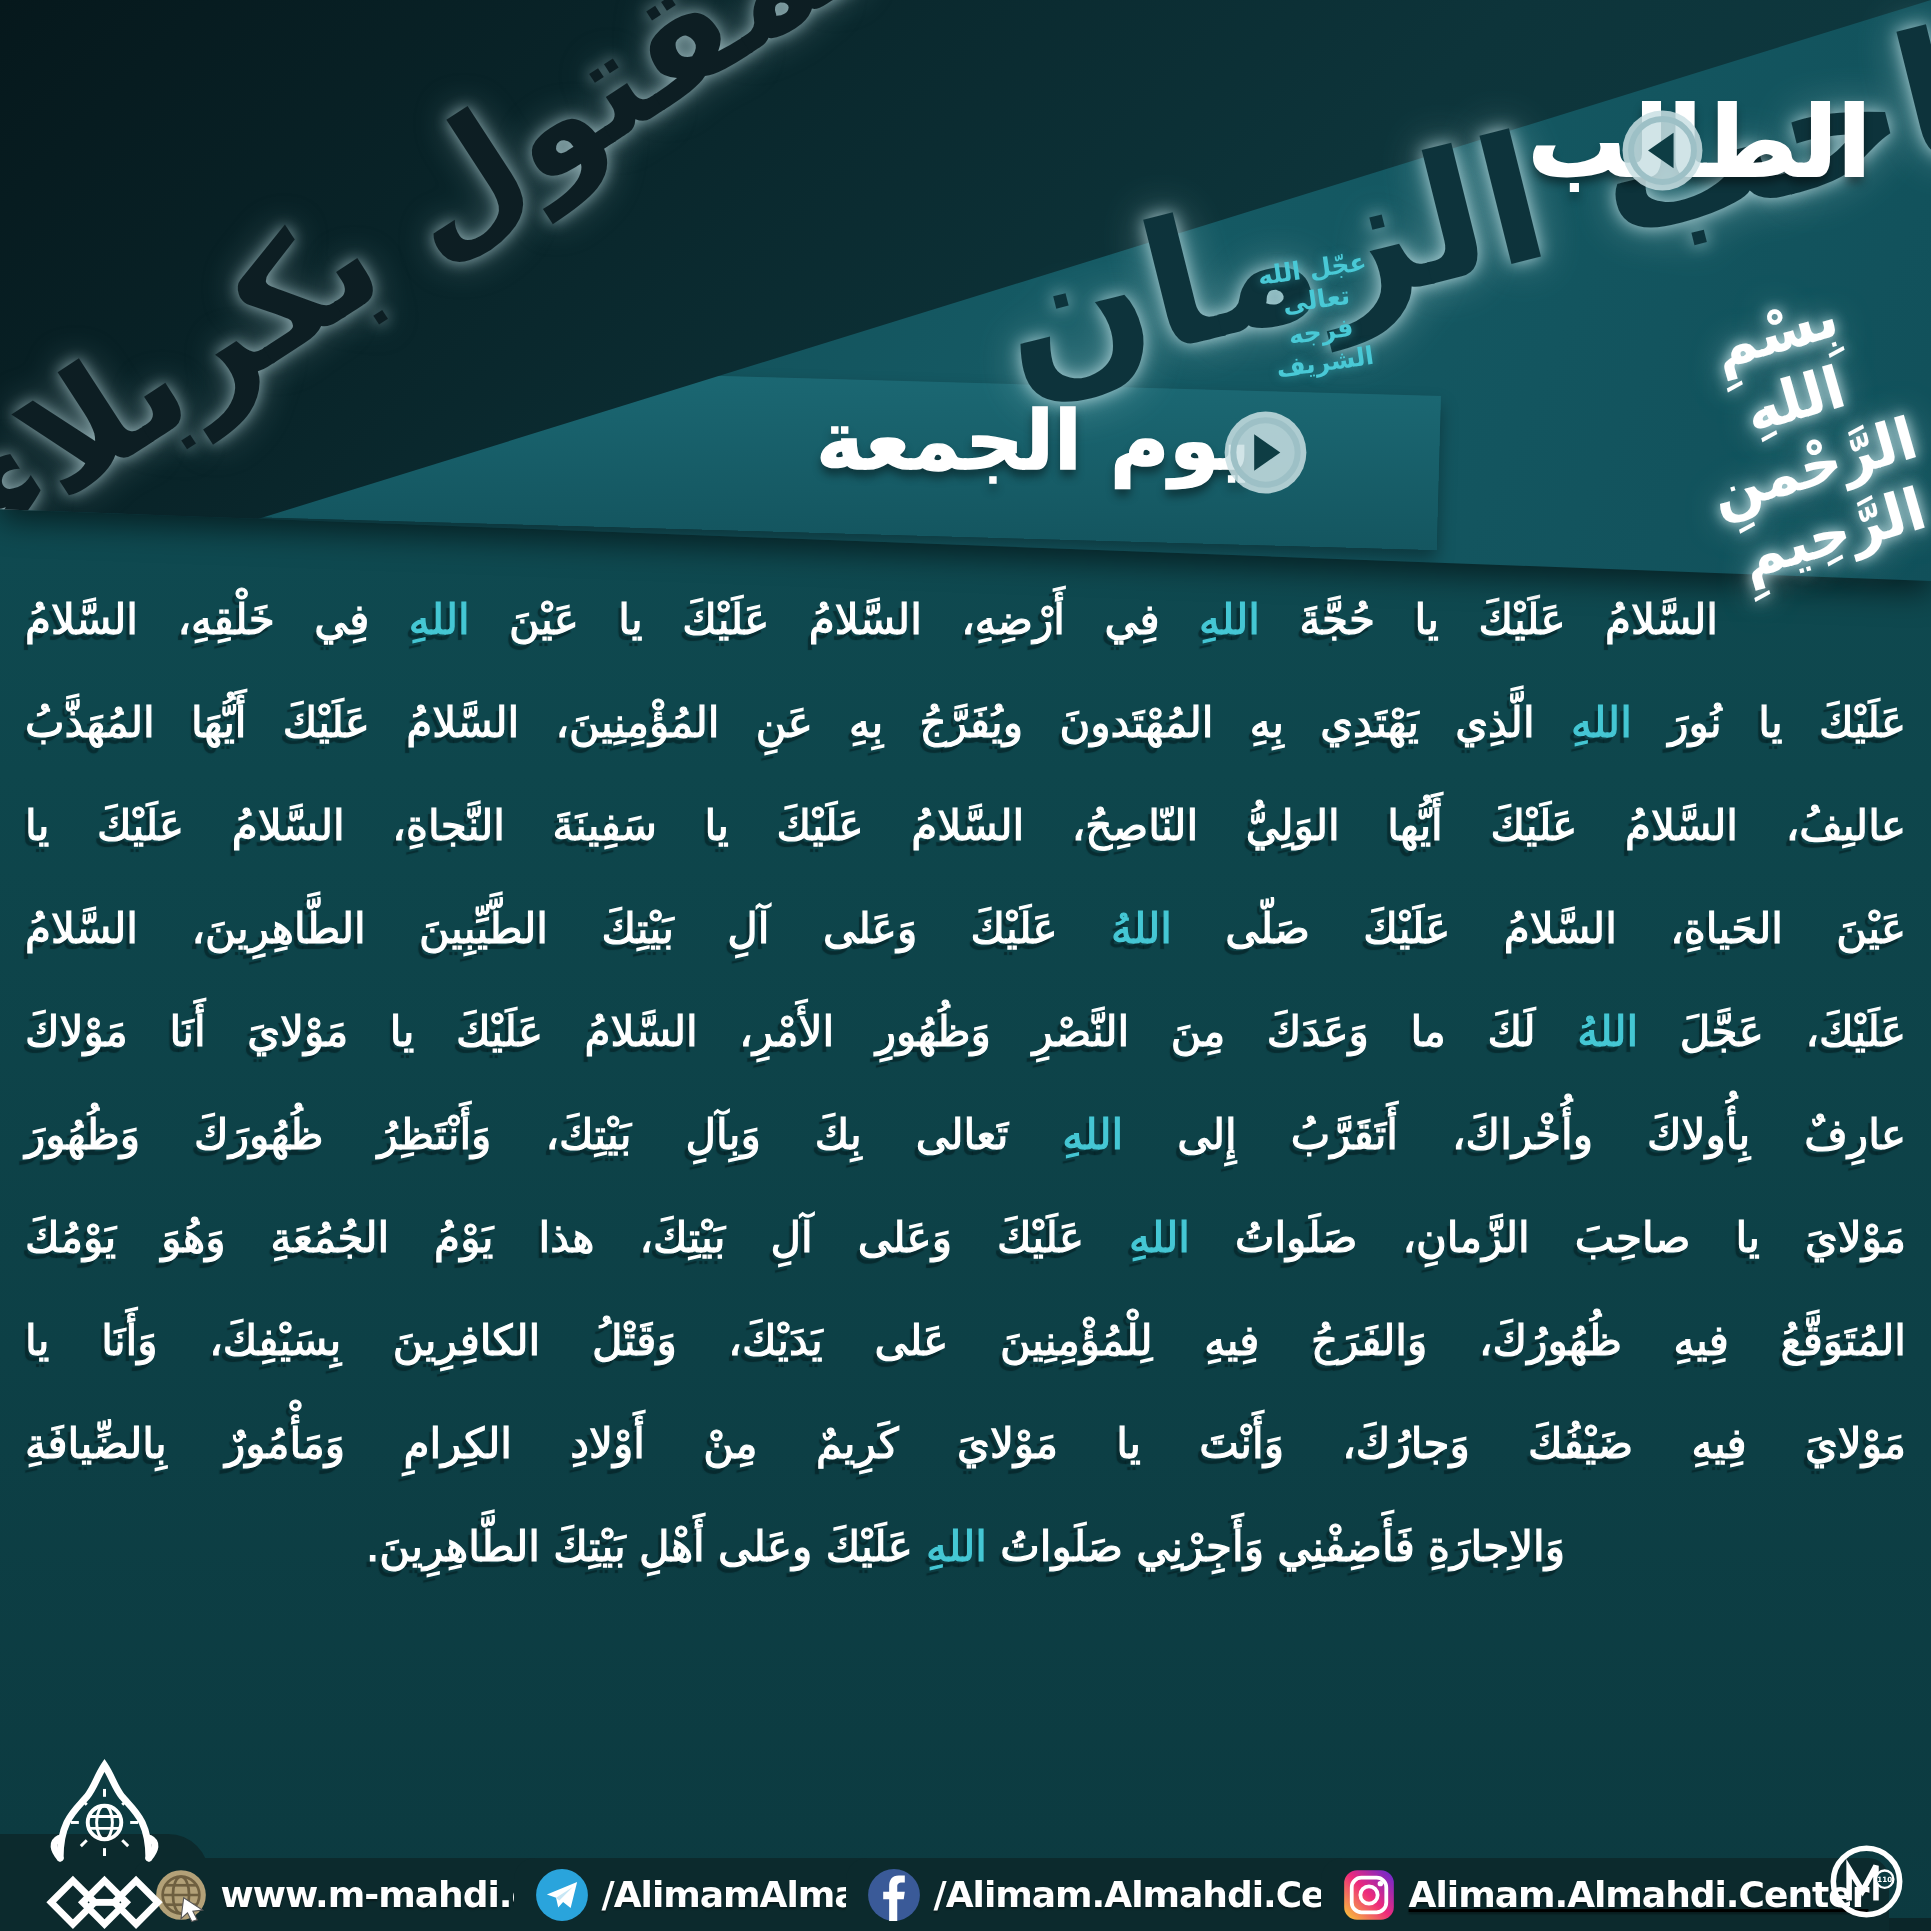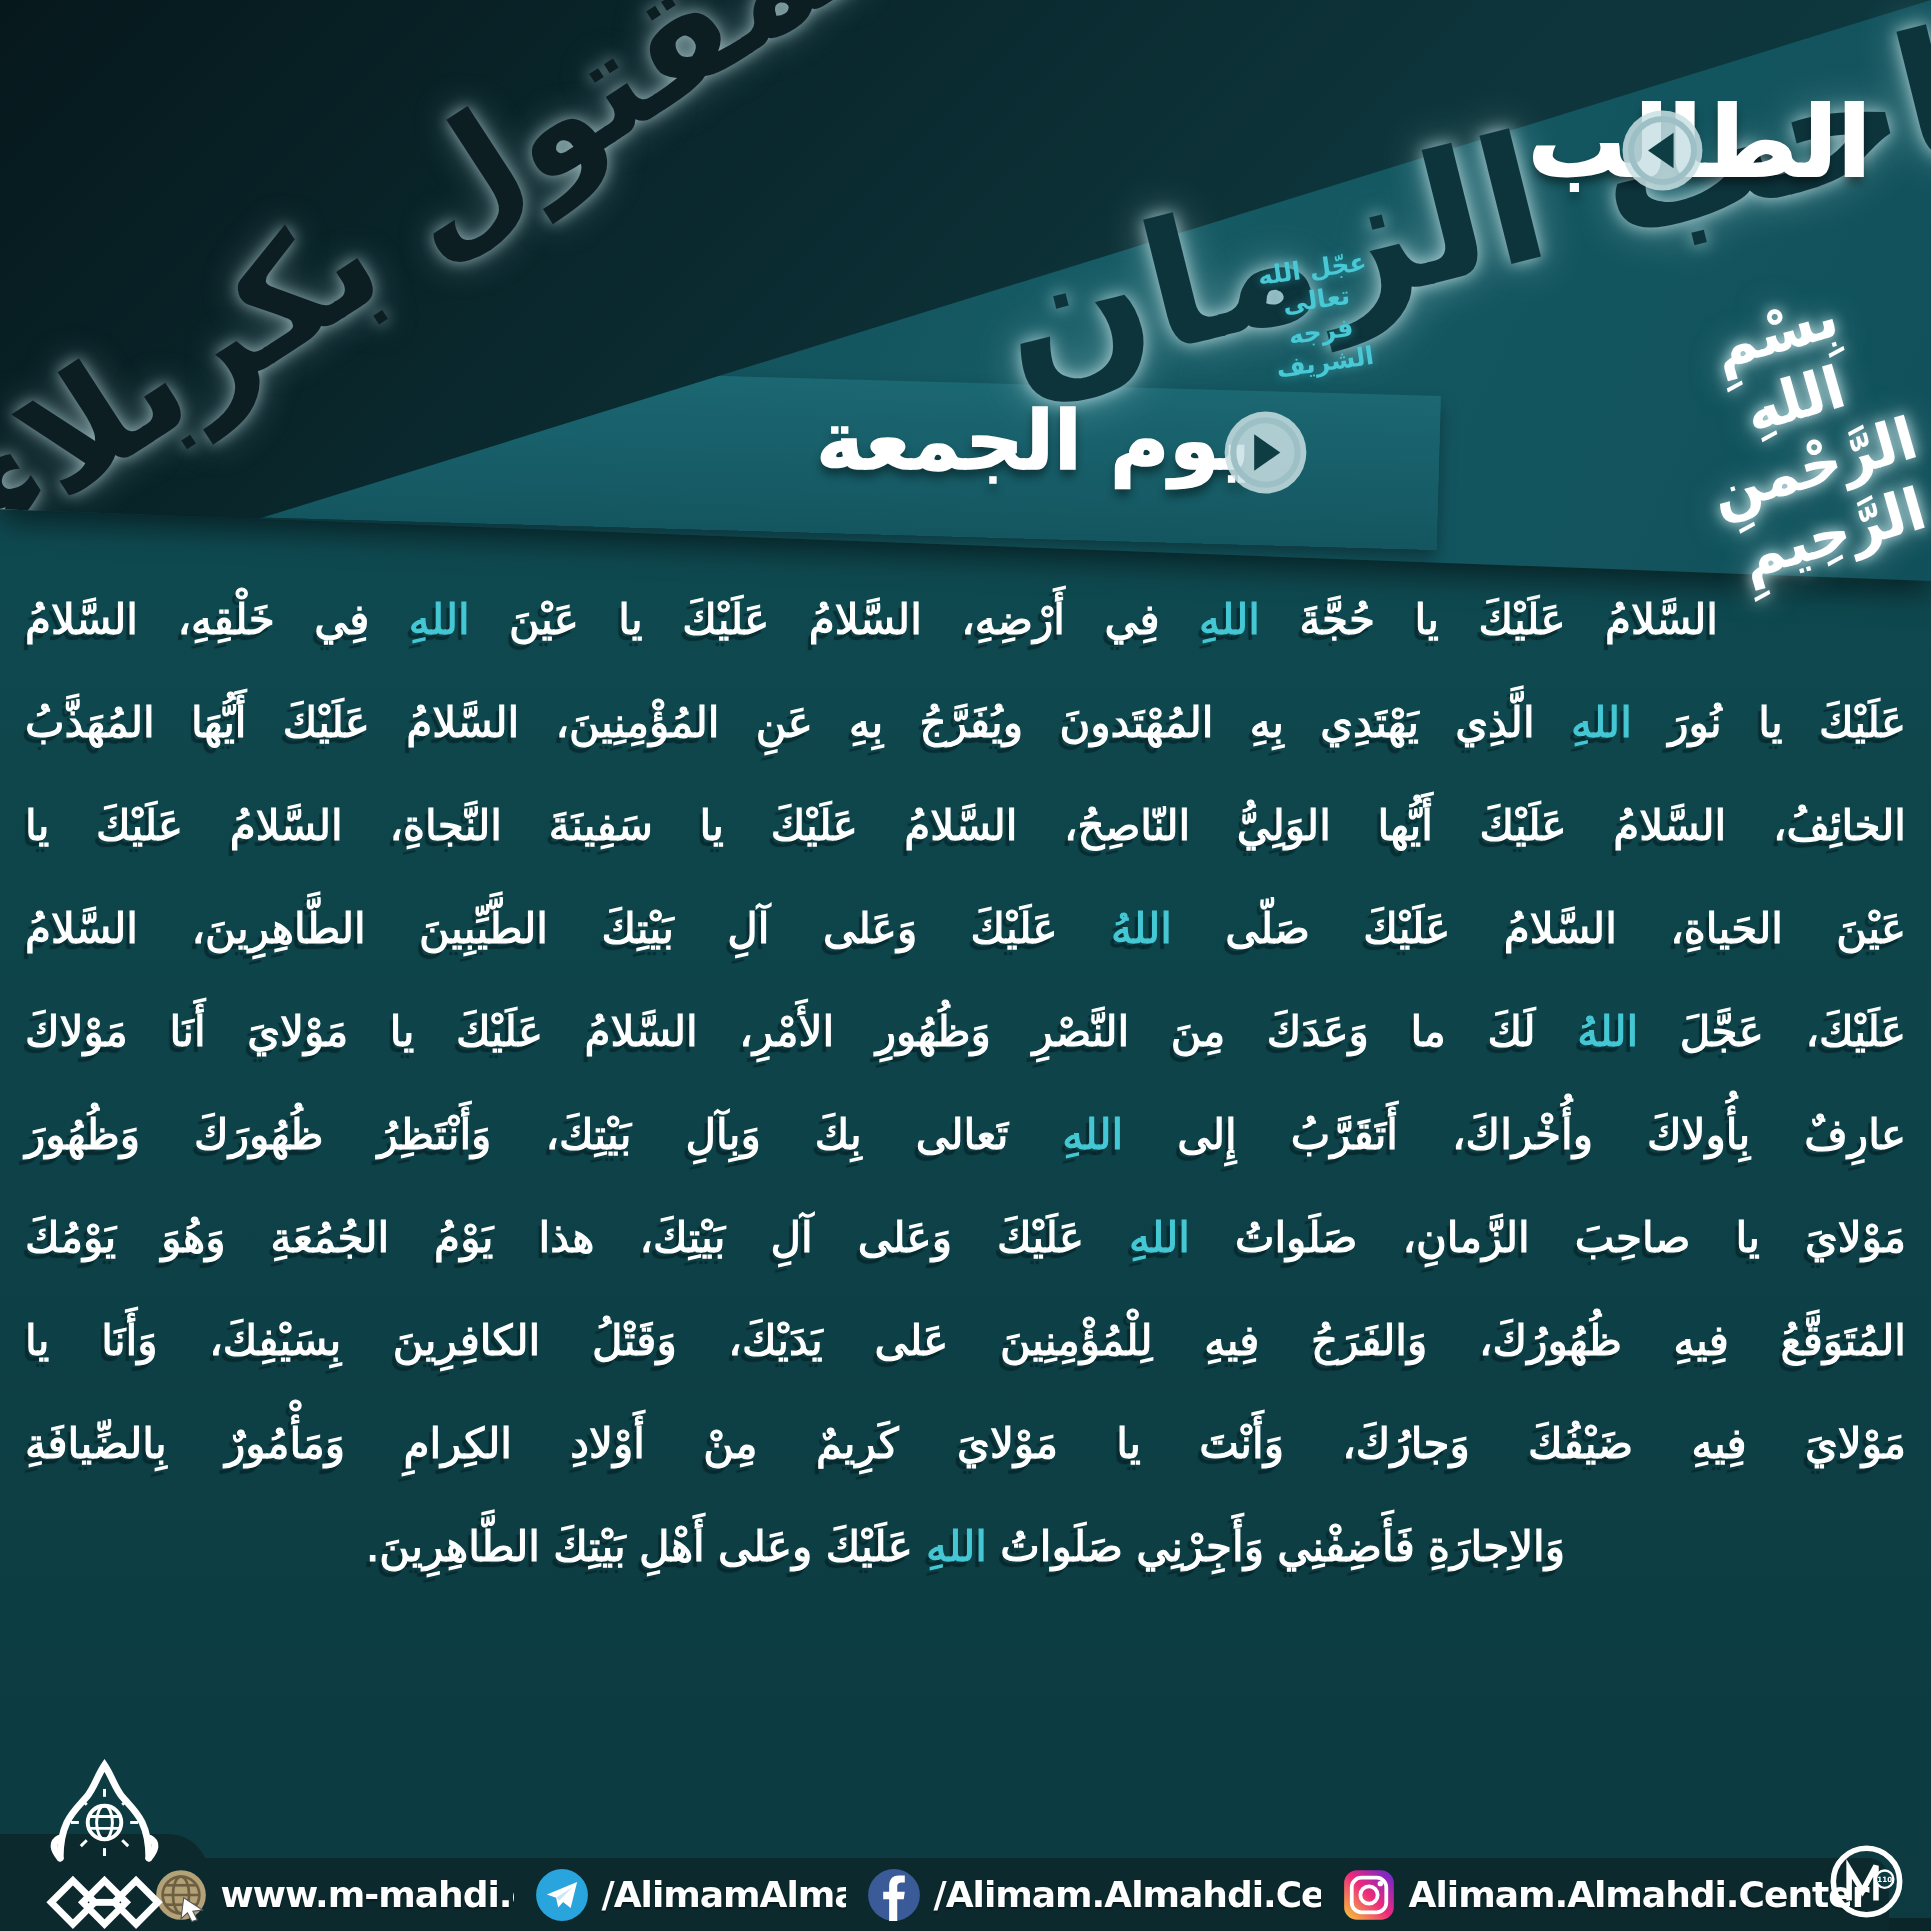--- a/index.html
+++ b/index.html
@@ -93,21 +93,21 @@
     <circle cx="50" cy="50" r="47" fill="#c9dfe3" opacity="0.85"></circle>
     <circle cx="50" cy="50" r="37" fill="none" stroke="#9dc0c6" stroke-width="7"></circle>
     <path d="M37 29 L67 50 L37 71 Z" fill="#0e3d44"></path>
   </svg>
 
   <div class="basmala" dir="rtl">بِسْمِ اللهِ الرَّحْمنِ الرَّحِيمِ</div>
 
   <div class="prayer">
       <div class="body-line first" dir="rtl">السَّلامُ عَلَيْكَ يا حُجَّةَ <span class="hl">اللهِ</span> فِي أَرْضِهِ، السَّلامُ عَلَيْكَ يا عَيْنَ <span class="hl">اللهِ</span> فِي خَلْقِهِ، السَّلامُ</div>
       <div class="body-line" dir="rtl">عَلَيْكَ يا نُورَ <span class="hl">اللهِ</span> الَّذِي يَهْتَدِي بِهِ المُهْتَدونَ ويُفَرَّجُ بِهِ عَنِ المُؤْمِنِينَ، السَّلامُ عَلَيْكَ أَيُّهَا المُهَذَّبُ</div>
-      <div class="body-line" dir="rtl">الخائِفُ، السَّلامُ عَلَيْكَ أَيُّها الوَلِيُّ النّاصِحُ، السَّلامُ عَلَيْكَ يا سَفِينَةَ النَّجاةِ، السَّلامُ عَلَيْكَ يا</div>
+      <div class="body-line" dir="rtl">عالىِفُ، السَّلامُ عَلَيْكَ أَيُّها الوَلِيُّ النّاصِحُ، السَّلامُ عَلَيْكَ يا سَفِينَةَ النَّجاةِ، السَّلامُ عَلَيْكَ يا</div>
       <div class="body-line" dir="rtl">عَيْنَ الحَياةِ، السَّلامُ عَلَيْكَ صَلّى <span class="hl">اللهُ</span> عَلَيْكَ وَعَلى آلِ بَيْتِكَ الطَّيِّبِينَ الطَّاهِرِينَ، السَّلامُ</div>
       <div class="body-line" dir="rtl">عَلَيْكَ، عَجَّلَ <span class="hl">اللهُ</span> لَكَ ما وَعَدَكَ مِنَ النَّصْرِ وَظُهُورِ الأَمْرِ، السَّلامُ عَلَيْكَ يا مَوْلايَ أَنَا مَوْلاكَ</div>
       <div class="body-line" dir="rtl">عارِفٌ بِأُولاكَ وأُخْراكَ، أَتَقَرَّبُ إِلى <span class="hl">اللهِ</span> تَعالى بِكَ وَبِآلِ بَيْتِكَ، وَأَنْتَظِرُ ظُهُورَكَ وَظُهُورَ</div>
       <div class="body-line" dir="rtl">مَوْلايَ يا صاحِبَ الزَّمانِ، صَلَواتُ <span class="hl">اللهِ</span> عَلَيْكَ وَعَلى آلِ بَيْتِكَ، هذا يَوْمُ الجُمُعَةِ وَهُوَ يَوْمُكَ</div>
       <div class="body-line" dir="rtl">المُتَوَقَّعُ فِيهِ ظُهُورُكَ، وَالفَرَجُ فِيهِ لِلْمُؤْمِنِينَ عَلى يَدَيْكَ، وَقَتْلُ الكافِرِينَ بِسَيْفِكَ، وَأَنَا يا</div>
       <div class="body-line" dir="rtl">مَوْلايَ فِيهِ ضَيْفُكَ وَجارُكَ، وَأَنْتَ يا مَوْلايَ كَرِيمٌ مِنْ أَوْلادِ الكِرامِ وَمَأْمُورٌ بِالضِّيافَةِ</div>
       <div class="body-line last" dir="rtl">وَالاِجارَةِ فَأَضِفْنِي وَأَجِرْنِي صَلَواتُ <span class="hl">اللهِ</span> عَلَيْكَ وعَلى أَهْلِ بَيْتِكَ الطَّاهِرِينَ.</div>
     </div>
 
   <div class="footer-strip"></div>
@@ -168,21 +168,21 @@
   </div>
 
   <div class="pill" style="left:846px;">
     <svg width="54" height="54" viewBox="0 0 100 100">
       <circle cx="50" cy="50" r="48" fill="#3a5a98"></circle>
       <path d="M56 98 L56 58 L68 58 L70 44 L56 44 L56 35 C56 30 58 27 65 27 L70 27 L70 14 L59 14 C46 14 41 22 41 35 L41 44 L30 44 L30 58 L41 58 L41 98 Z" fill="#ffffff"></path>
     </svg>
     <span class="label">/Alimam.Almahdi.Center</span>
   </div>
 
-  <div class="pill" style="left:1321px;">
+  <div class="pill" style="left:1321px;text-decoration:underline;">
     <svg width="54" height="54" viewBox="0 0 100 100">
       <defs>
         <linearGradient id="ig" x1="0" y1="1" x2="1" y2="0">
           <stop offset="0" stop-color="#f9ce34"></stop>
           <stop offset="0.5" stop-color="#ee2a7b"></stop>
           <stop offset="1" stop-color="#6228d7"></stop>
         </linearGradient>
       </defs>
       <rect x="4" y="4" width="92" height="92" rx="24" fill="url(#ig)"></rect>
       <rect x="18" y="18" width="64" height="64" rx="18" fill="none" stroke="#ffffff" stroke-width="7"></rect>

